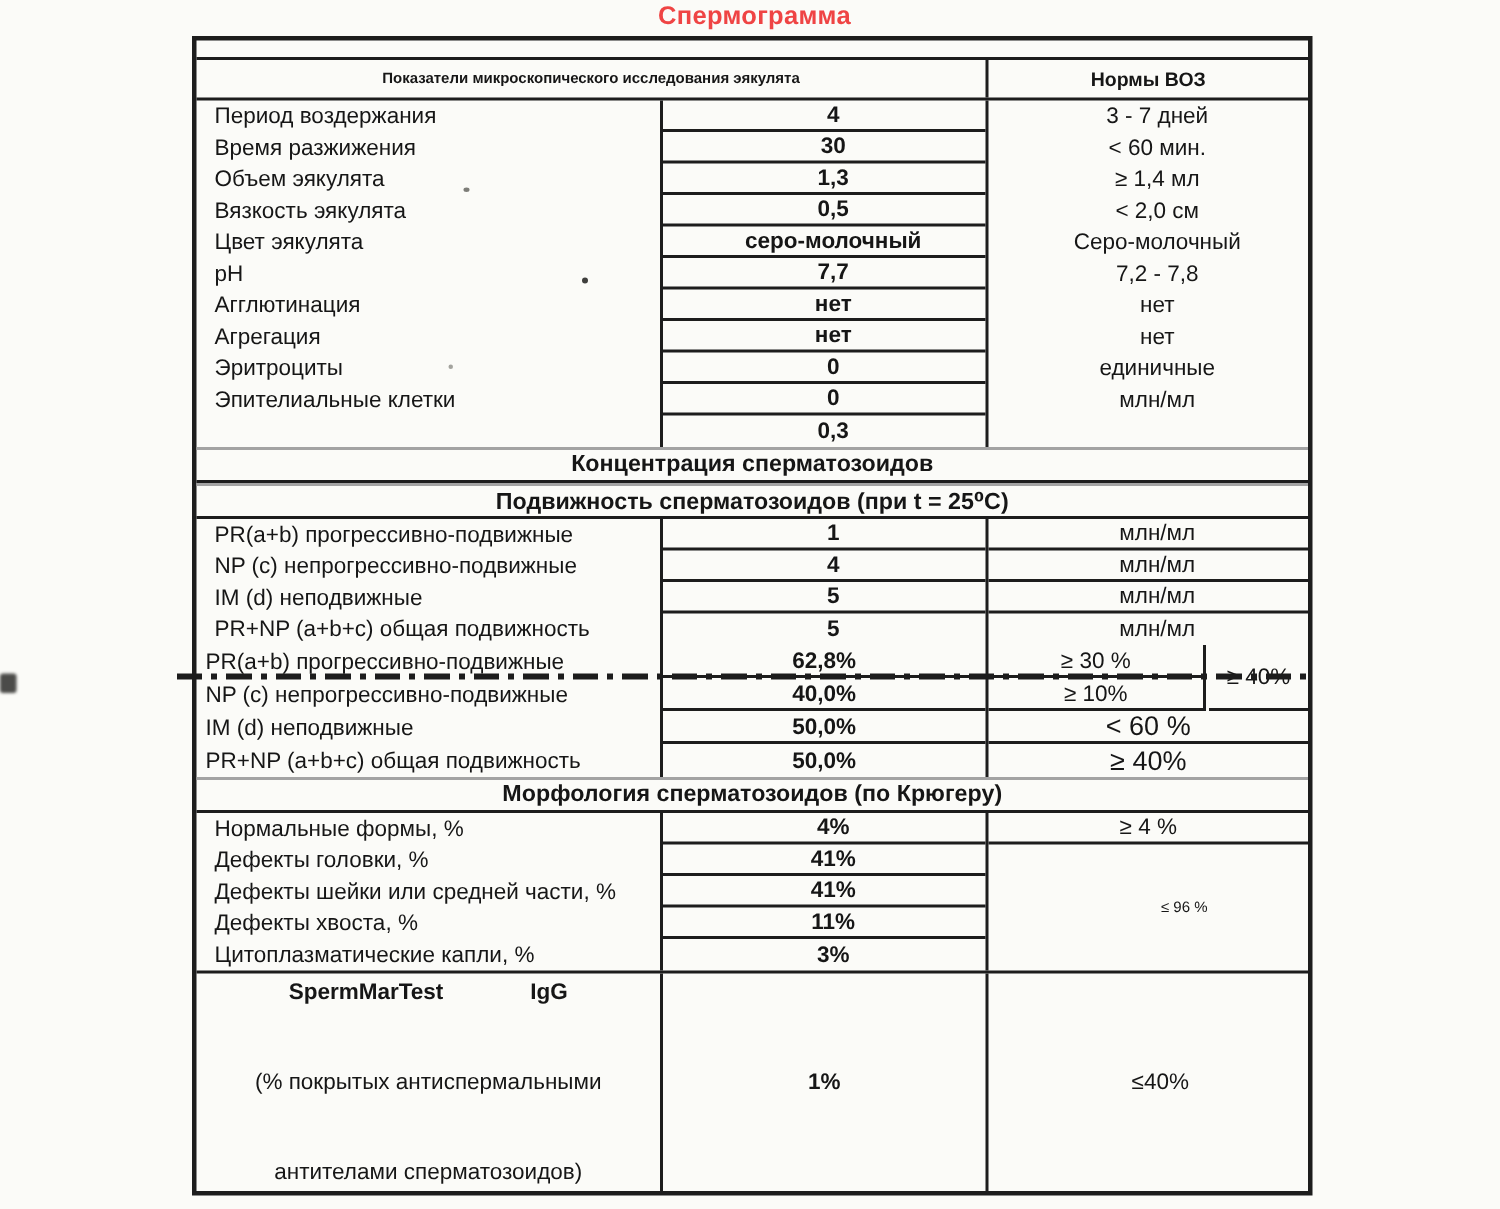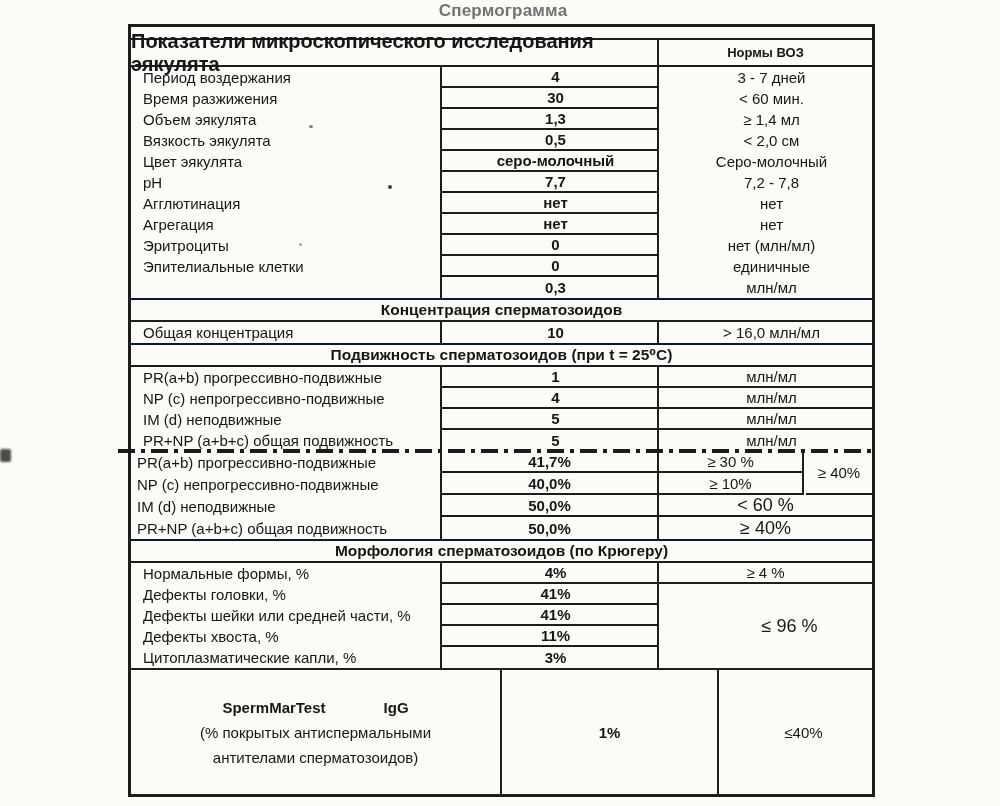--- a/index.html
+++ b/index.html
@@ -5,32 +5,32 @@
   html,body{margin:0;padding:0;}
   body{
     width:1000px;height:806px;position:relative;overflow:hidden;
     background:#fbfbf8;
     font-family:"Liberation Sans","DejaVu Sans",sans-serif;
     color:#161616;
   }
   *{box-sizing:border-box;}
   .doc-title{
     position:absolute;top:1px;left:131px;width:744px;text-align:center;
-    font-size:17px;font-weight:bold;letter-spacing:.2px;color:#737373;
+    font-size:17px;font-weight:bold;letter-spacing:.2px;color:#ef4444;
   }
   .tbl{
     position:absolute;left:128px;top:24px;width:747px;height:773px;
     border:3px solid #1d1d1d;display:flex;flex-direction:column;
   }
   .row-empty{height:13px;border-bottom:2px solid #1d1d1d;}
   .row-header{height:27px;border-bottom:2px solid #1d1d1d;display:flex;align-items:stretch;}
-  .row-header .h1{width:528px;border-right:2px solid #1d1d1d;display:flex;align-items:center;justify-content:center;font-weight:bold;font-size:20px;}
+  .row-header .h1{width:528px;border-right:2px solid #1d1d1d;display:flex;align-items:center;justify-content:center;font-weight:bold;font-size:10px;}
   .row-header .h2{flex:1;display:flex;align-items:center;justify-content:center;font-weight:bold;font-size:13px;}
   .sechead{
-    border-top:2px solid #0f172a;border-bottom:2px solid #1d1d1d;height:24px;
+    border-top:2px solid #a3a3a3;border-bottom:2px solid #1d1d1d;height:24px;
     display:flex;align-items:center;justify-content:center;
     font-weight:bold;font-size:15.5px;
   }
   .sec{display:flex;align-items:stretch;}
   .c1{width:309px;display:flex;flex-direction:column;}
   .c1 .cell{padding-left:6px;display:flex;align-items:center;font-size:15px;}
   .c2{width:219px;display:flex;flex-direction:column;border-left:2px solid #1d1d1d;border-right:2px solid #1d1d1d;}
   .c2 .cell{display:flex;align-items:center;justify-content:center;font-weight:bold;font-size:15px;border-bottom:2px solid #1d1d1d;}
   .c2 .cell:last-child{border-bottom:none;}
   .c3{flex:1;display:flex;flex-direction:column;}
@@ -42,24 +42,24 @@
   .c3.lined .cell{border-bottom:2px solid #1d1d1d;}
   .c3.lined .cell:last-child{border-bottom:none;}
   
   .c3.pct{position:relative;}
   .c3.pct .sub{width:145px;height:22px;border-right:2px solid #1d1d1d;border-bottom:2px solid #1d1d1d;display:flex;align-items:center;justify-content:center;font-size:15px;}
   .c3.pct .full{width:100%;height:22px;display:flex;align-items:center;justify-content:center;font-size:18px;}
   .c3.pct .full.bb{border-bottom:2px solid #1d1d1d;}
   .c3.pct .merged{position:absolute;left:147px;top:0;right:0;height:44px;border-bottom:2px solid #1d1d1d;display:flex;align-items:center;justify-content:center;font-size:15px;}
   
   .c3.morph .first{height:21px;border-bottom:2px solid #1d1d1d;display:flex;align-items:center;justify-content:center;font-size:15px;}
-  .c3.morph .merged2{flex:1;display:flex;align-items:center;justify-content:center;font-size:18px;margin-left:48px;}
+  .c3.morph .merged2{flex:1;display:flex;align-items:center;justify-content:center;font-size:10px;margin-left:48px;}
   
   .row-sperm{flex:1;display:flex;border-top:2px solid #1d1d1d;}
-  .row-sperm .s1{width:369px;display:flex;flex-direction:column;align-items:center;justify-content:center;line-height:25px;font-size:15px;}
+  .row-sperm .s1{width:309px;display:flex;flex-direction:column;align-items:center;justify-content:space-between;line-height:25px;font-size:15px;}
   .row-sperm .s1 .tline{display:flex;gap:58px;font-weight:bold;}
   .row-sperm .s2{width:219px;border-left:2px solid #1d1d1d;border-right:2px solid #1d1d1d;display:flex;align-items:center;justify-content:center;font-weight:bold;font-size:15px;}
   .row-sperm .s3{flex:1;display:flex;align-items:center;justify-content:center;font-size:15px;padding-left:16px;}
   .dashdot{
     position:absolute;left:-13px;right:-2px;top:422px;height:4px;
     background:repeating-linear-gradient(90deg,#1c1c1c 0 17px,transparent 17px 23px,#1c1c1c 23px 27px,transparent 27px 33px);
   }
   .smudge{position:absolute;left:0;top:449px;width:11px;height:13px;background:#4b4b49;border-radius:2px;filter:blur(1px);}
   .speck{position:absolute;background:#7d7d78;border-radius:50%;}
   .speck.a{left:309px;top:125px;width:4px;height:3px;}
@@ -108,39 +108,27 @@
     </div>
     <div class="c3">
       <div class="cell">3 - 7 дней</div>
       <div class="cell">&lt; 60 мин.</div>
       <div class="cell">≥ 1,4 мл</div>
       <div class="cell">&lt; 2,0 см</div>
       <div class="cell">Серо-молочный</div>
       <div class="cell">7,2 - 7,8</div>
       <div class="cell">нет</div>
       <div class="cell">нет</div>
-      <div class="cell">нет (млн/мл)</div>
       <div class="cell">единичные</div>
       <div class="cell">млн/мл</div>
     </div>
   </div>
 
   <div class="sechead">Концентрация сперматозоидов</div>
 
-  <div class="sec h21" style="height:21px;">
-    <div class="c1">
-        <div class="cell">Общая концентрация</div>
-      </div>
-    <div class="c2">
-        <div class="cell">10</div>
-      </div>
-    <div class="c3">
-        <div class="cell">&gt; 16,0 млн/мл</div>
-      </div>
-  </div>
 
   <div class="sechead">Подвижность сперматозоидов (при t = 25⁰C)</div>
 
   <div class="sec h21" style="height:84px;">
     <div class="c1">
       <div class="cell">PR(a+b) прогрессивно-подвижные</div>
       <div class="cell">NP (c) непрогрессивно-подвижные</div>
       <div class="cell">IM (d) неподвижные</div>
       <div class="cell">PR+NP (a+b+c) общая подвижность</div>
     </div>
@@ -159,21 +147,21 @@
   </div>
 
   <div class="sec h22" style="height:88px;">
     <div class="c1">
       <div class="cell">PR(a+b) прогрессивно-подвижные</div>
       <div class="cell">NP (c) непрогрессивно-подвижные</div>
       <div class="cell">IM (d) неподвижные</div>
       <div class="cell">PR+NP (a+b+c) общая подвижность</div>
     </div>
     <div class="c2">
-      <div class="cell">41,7%</div>
+      <div class="cell">62,8%</div>
       <div class="cell">40,0%</div>
       <div class="cell">50,0%</div>
       <div class="cell">50,0%</div>
     </div>
     <div class="c3 pct">
       <div class="sub">≥ 30 %</div>
       <div class="sub">≥  10%</div>
       <div class="full bb">&lt; 60 %</div>
       <div class="full">≥ 40%</div>
       <div class="merged">≥ 40%</div>

